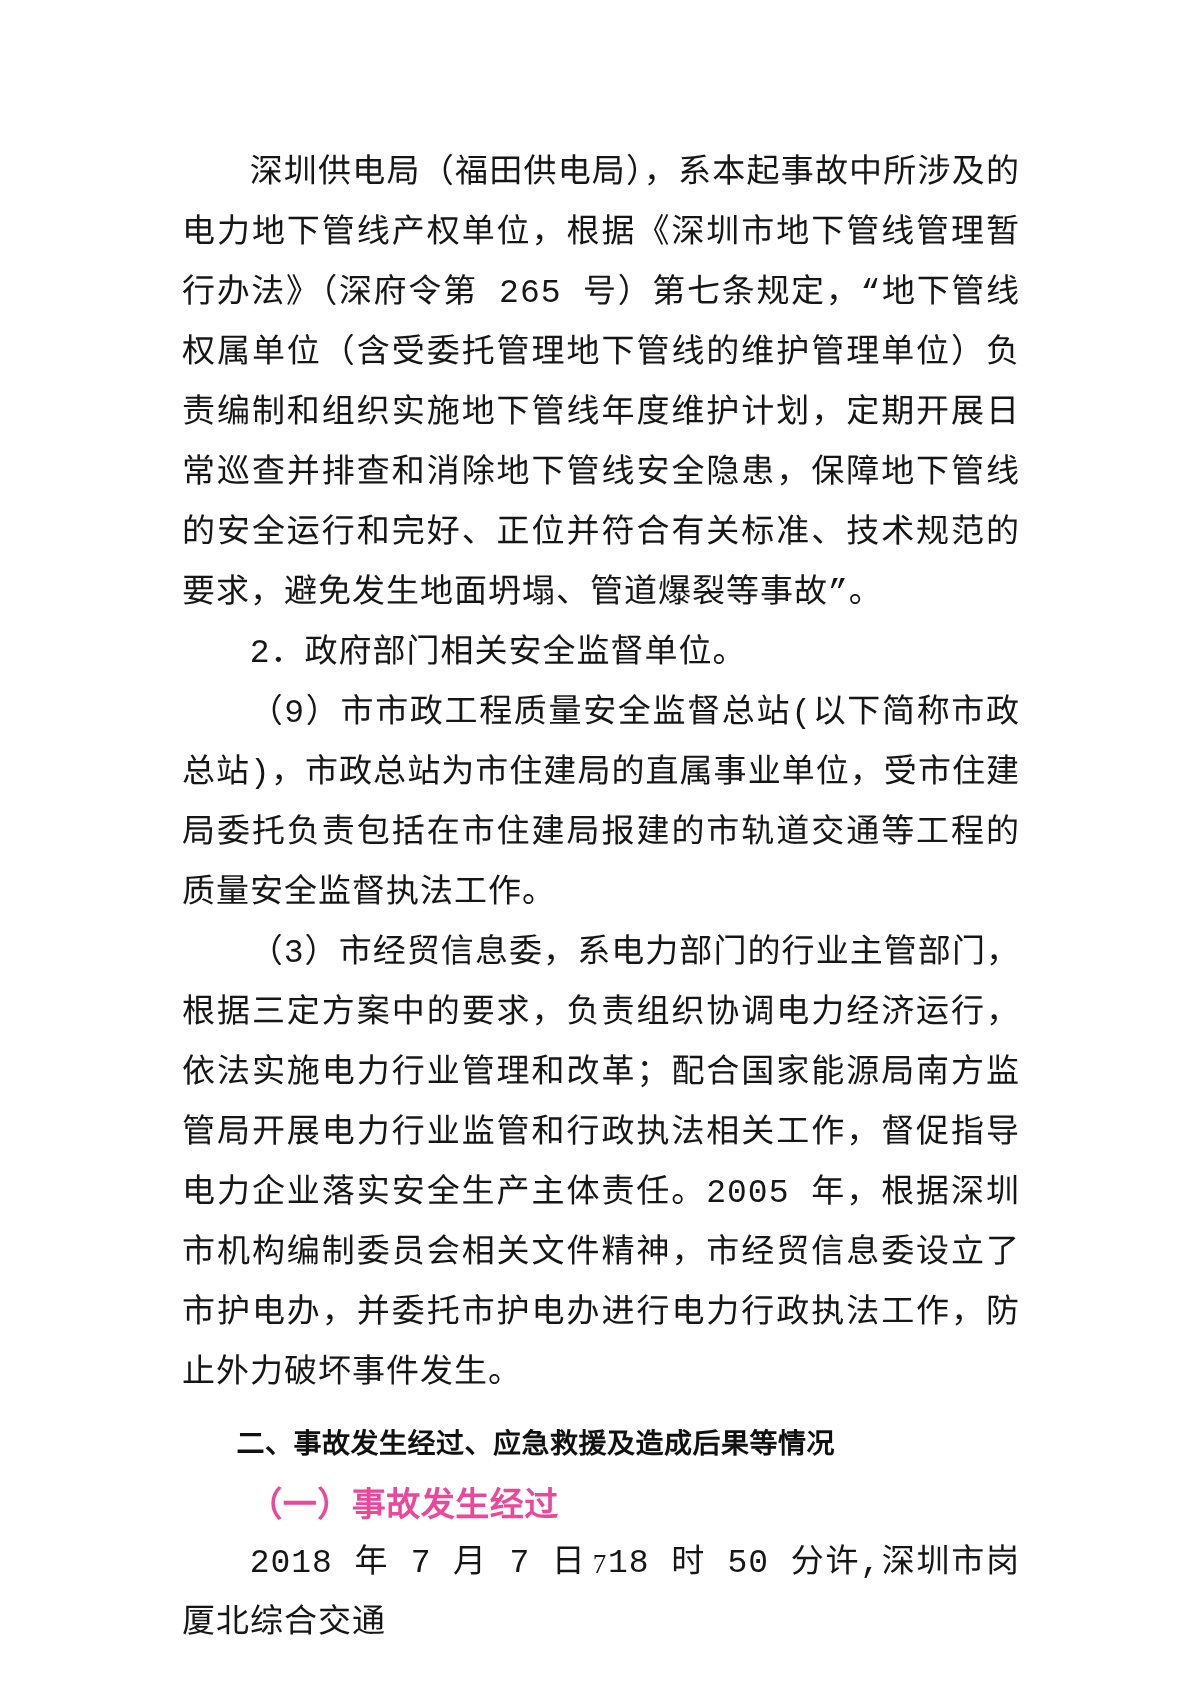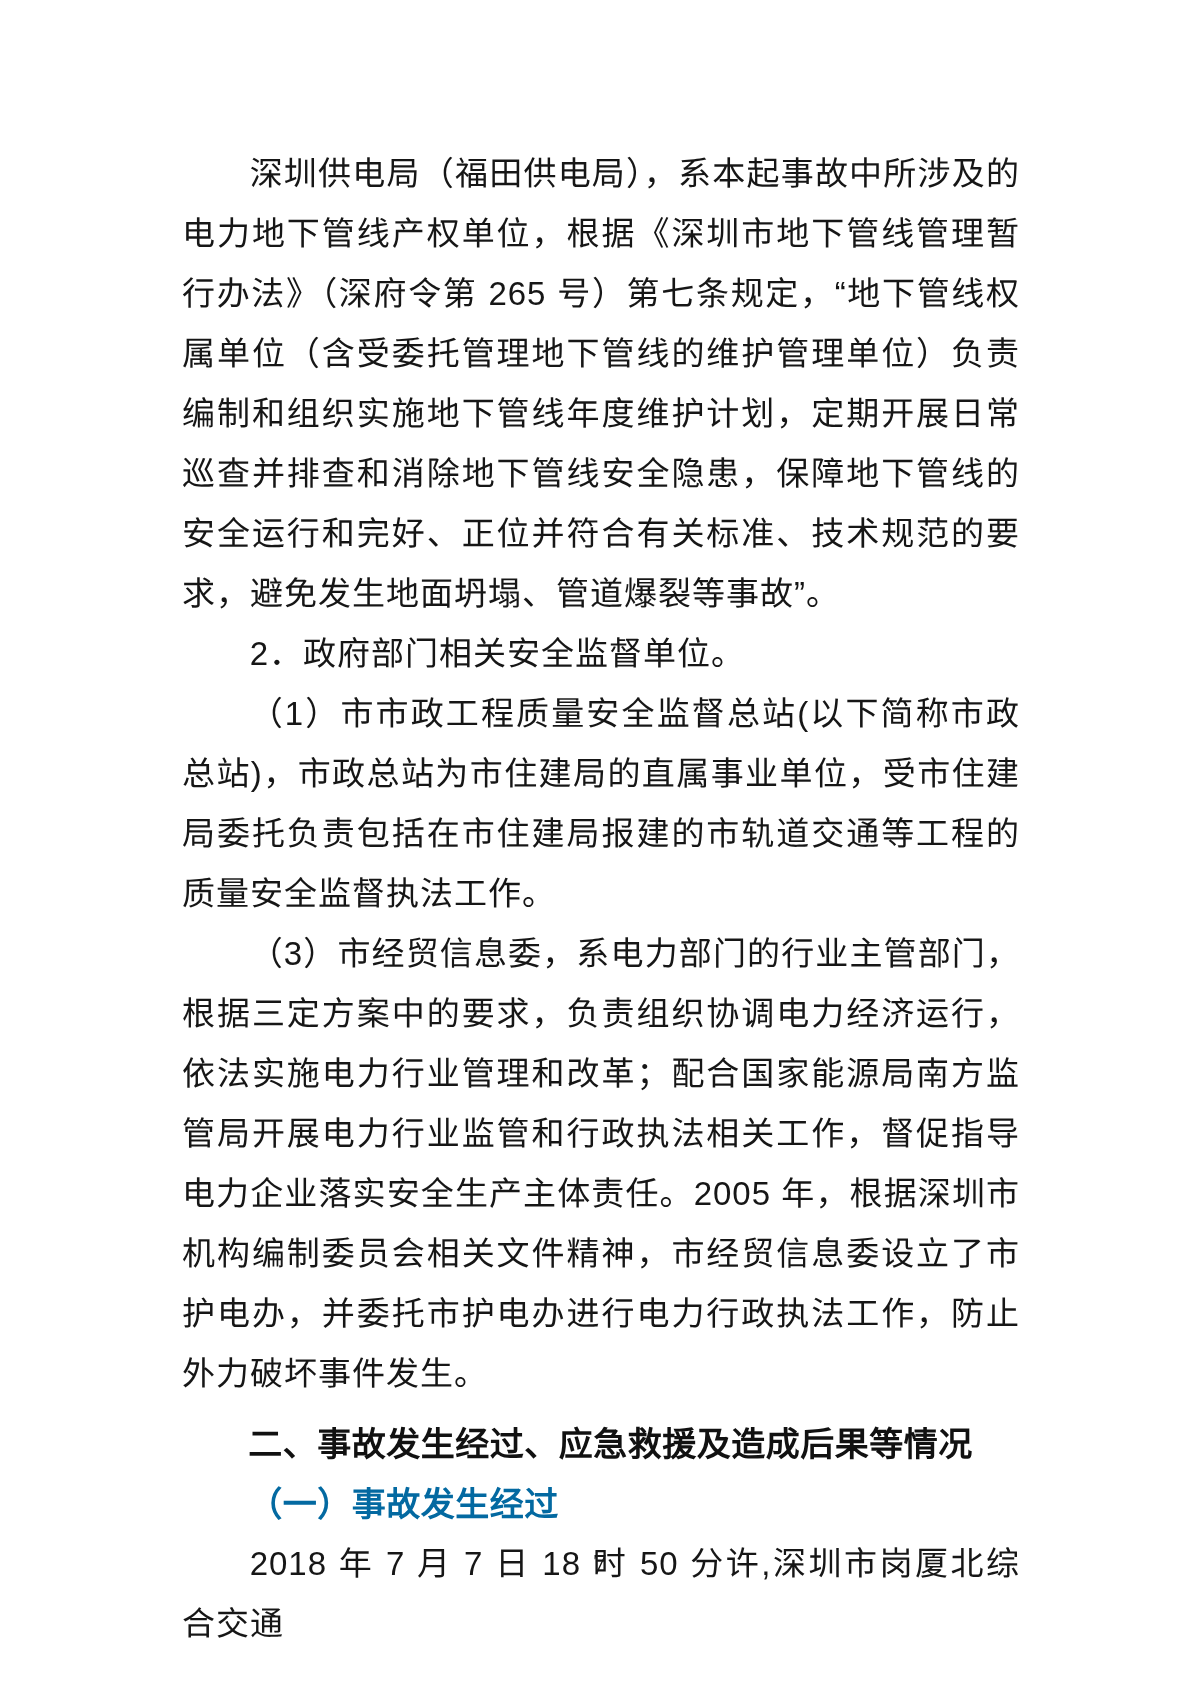--- a/index.html
+++ b/index.html
@@ -16,69 +16,69 @@
     margin: 0 auto;
     color: #161616;
   }
   .content {
     position: absolute;
     left: 182px;
     top: 144px;
     width: 838px;
   }
   .para {
-    font-family: Liberation Sans, sans-serif;
+    font-family: Liberation Mono, monospace;
     font-size: 33px;
     line-height: 60px;
     letter-spacing: 1px;
     text-align: justify;
     text-justify: inter-character;
     text-indent: 2.05em;
     margin: 0;
     color: #161616;
   }
   .heading-1 {
     font-family: "Liberation Sans", "DejaVu Sans", sans-serif;
     font-weight: 700;
-    font-size: 34px;
+    font-size: 28px;
     line-height: 60px;
     letter-spacing: 0.5px;
     text-indent: 1.95em;
     margin: 10px 0 0 0;
     color: #111111;
   }
   .heading-2 {
     font-family: "Liberation Sans", "DejaVu Sans", sans-serif;
     font-weight: 700;
     font-size: 34px;
     line-height: 60px;
     letter-spacing: 0.5px;
     text-indent: 1.95em;
     margin: 0;
-    color: #0369a1;
+    color: #ec4899;
   }
   .page-number {
     position: absolute;
     left: 0;
     top: 1546px;
     width: 1199px;
     text-align: center;
     font-family: "Liberation Serif", "DejaVu Serif", serif;
     font-size: 27px;
     line-height: 36px;
     color: #161616;
   }
 </style>
 </head>
 <body>
 
 <div class="page">
   <div class="content">
     <p class="para">深圳供电局（福田供电局），系本起事故中所涉及的电力地下管线产权单位，根据《深圳市地下管线管理暂行办法》（深府令第 265 号）第七条规定，“地下管线权属单位（含受委托管理地下管线的维护管理单位）负责编制和组织实施地下管线年度维护计划，定期开展日常巡查并排查和消除地下管线安全隐患，保障地下管线的安全运行和完好、正位并符合有关标准、技术规范的要求，避免发生地面坍塌、管道爆裂等事故”。</p>
     <p class="para">2．政府部门相关安全监督单位。</p>
-    <p class="para">（1）市市政工程质量安全监督总站(以下简称市政总站)，市政总站为市住建局的直属事业单位，受市住建局委托负责包括在市住建局报建的市轨道交通等工程的质量安全监督执法工作。</p>
+    <p class="para">（9）市市政工程质量安全监督总站(以下简称市政总站)，市政总站为市住建局的直属事业单位，受市住建局委托负责包括在市住建局报建的市轨道交通等工程的质量安全监督执法工作。</p>
     <p class="para">（3）市经贸信息委，系电力部门的行业主管部门，根据三定方案中的要求，负责组织协调电力经济运行，依法实施电力行业管理和改革；配合国家能源局南方监管局开展电力行业监管和行政执法相关工作，督促指导电力企业落实安全生产主体责任。2005 年，根据深圳市机构编制委员会相关文件精神，市经贸信息委设立了市护电办，并委托市护电办进行电力行政执法工作，防止外力破坏事件发生。</p>
     <h1 class="heading-1">二、事故发生经过、应急救援及造成后果等情况</h1>
     <h2 class="heading-2">（一）事故发生经过</h2>
     <p class="para">2018 年 7 月 7 日 18 时 50 分许,深圳市岗厦北综合交通</p>
   </div>
   <div class="page-number">7</div>
 </div>
 
 </body></html>

